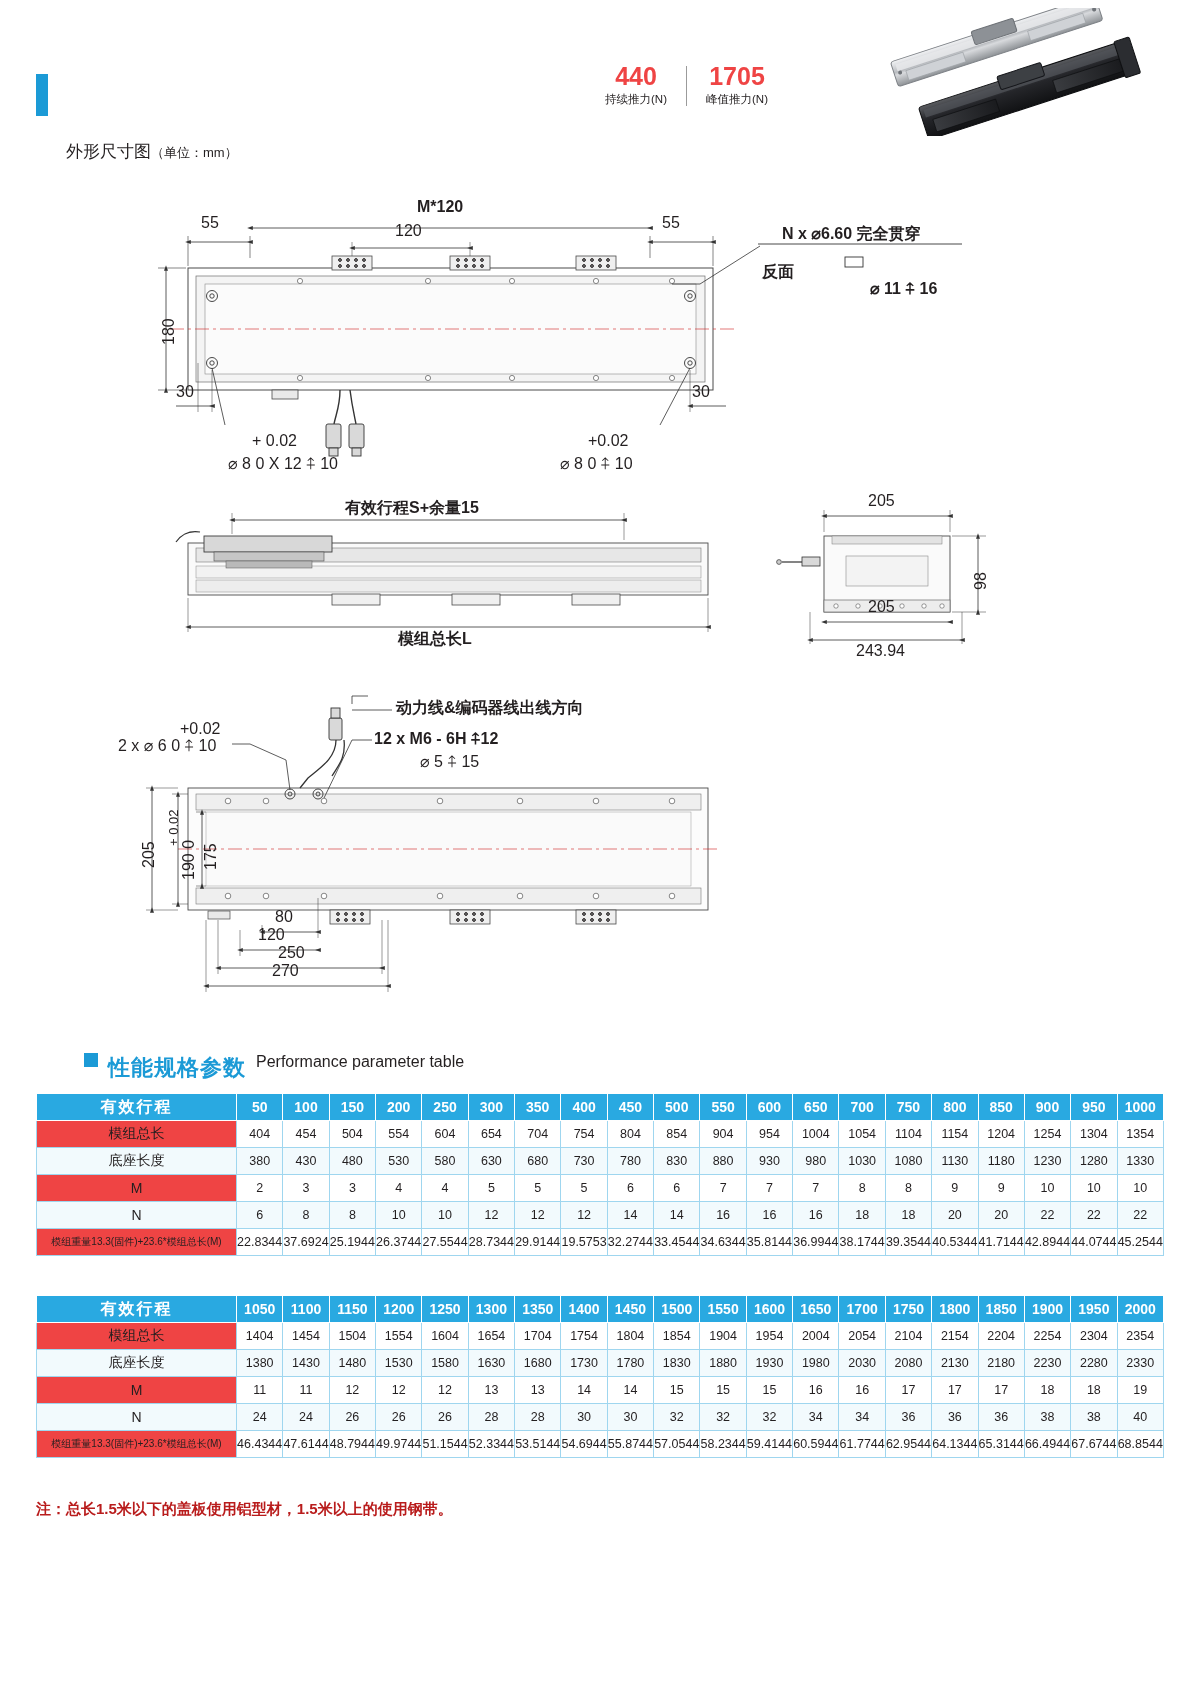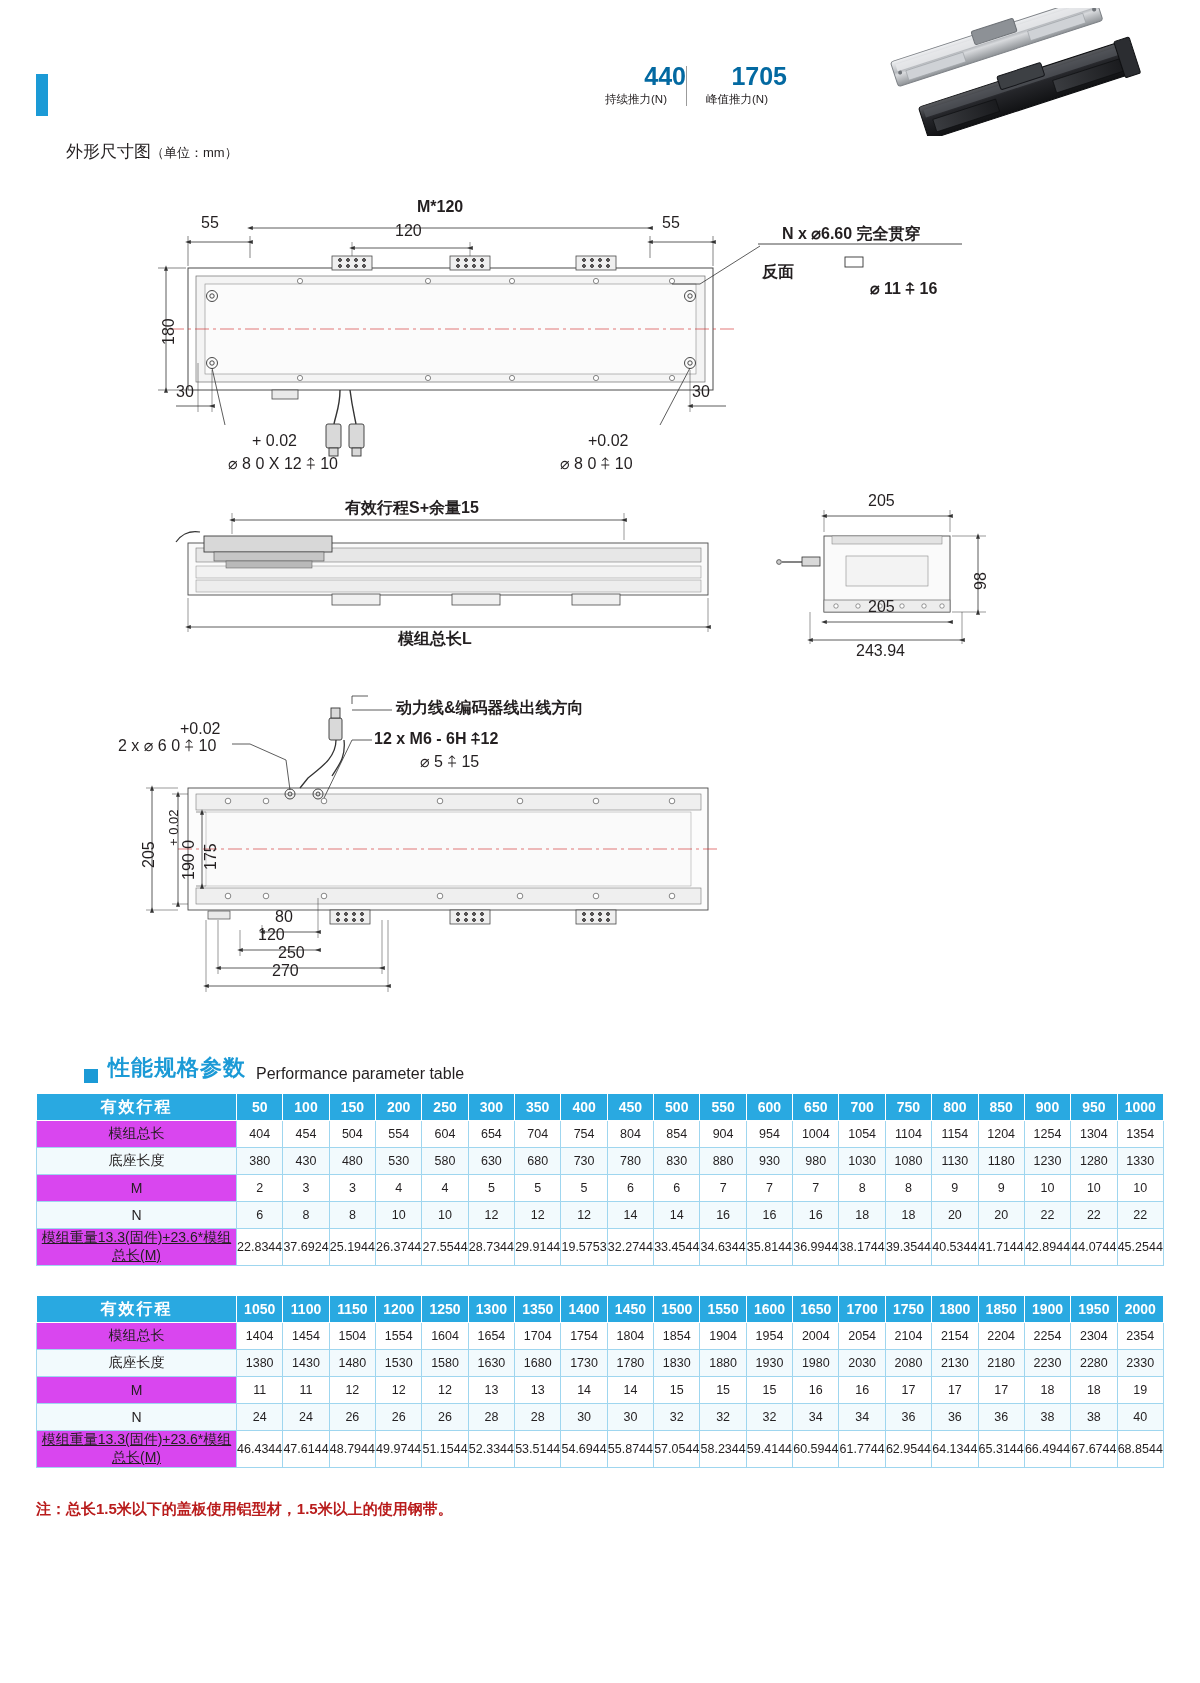--- a/index.html
+++ b/index.html
@@ -16,61 +16,61 @@
 
   
   .header { position: relative; height: 140px; }
   .title-bar { position: absolute; left: 36px; top: 74px; width: 12px; height: 42px; background: #1b9ad6; }
   .model-title {
     position: absolute; left: 64px; top: 76px;
     font-size: 34px; font-weight: bold; letter-spacing: .5px; color: #231f20;
   }
   .force-box { position: absolute; top: 62px; display: flex; }
   .force-cell { width: 100px; text-align: center; }
-  .force-cell .val { color: #0369a1; font-size: 25px; font-weight: bold; line-height: 28px; text-align: right; }
+  .force-cell .val { color: #ef4444; font-size: 25px; font-weight: bold; line-height: 28px; }
   .force-cell .lab { color: #231f20; font-size: 11.5px; line-height: 18px; }
   .force-div { width: 1px; background: #9b9b9b; margin: 4px 0 2px; }
   .subtitle { position: absolute; left: 66px; top: 140px; font-size: 17px; }
   .subtitle small { font-size: 13px; }
 
   
   .photo { position: absolute; right: 12px; top: 8px; width: 300px; height: 128px; }
 
   
   .drawing { position: absolute; left: 0; top: 180px; width: 1200px; height: 840px; }
   .dtext { position: absolute; font-size: 16px; color: #231f20; white-space: nowrap; }
   .dtext.sm { font-size: 13px; }
   .dtext.b { font-weight: bold; }
   .rot90 { transform-origin: 0 0; transform: rotate(-90deg); }
 
   
-  .perf-head { position: absolute; left: 36px; top: 1053px; display: flex; align-items: flex-end; padding-left: 48px; }
+  .perf-head { position: absolute; left: 36px; top: 1053px; display: flex; align-items: flex-start; padding-left: 48px; }
   .perf-sq { width: 14px; height: 14px; background: #1b9ad6; margin-right: 10px; }
   .perf-cn { color: #1b9ad6; font-size: 22px; font-weight: bold; letter-spacing: 1px; }
   .perf-en { color: #231f20; font-size: 16px; margin-left: 10px; }
   .perf-note {
     position: absolute; right: 40px; top: 1058px;
     color: #e2201c; font-size: 14.5px; font-weight: bold; white-space: nowrap;
   }
 
   table.spec {
     position: absolute; left: 36px; width: 1128px;
     border-collapse: collapse; table-layout: fixed;
     font-size: 12.5px;
   }
   table.spec.t1 { top: 1093px; }
   table.spec.t2 { top: 1295px; }
   table.spec td, table.spec th { border: 1px solid #9fd6ef; text-align: center; height: 27px; padding: 0; }
   table.spec .rowhead {
-    width: 200px; background: #d946ef; font-size: 14px;
+    width: 200px; background: #ef4444; font-size: 14px;
   }
   table.spec tr.hdr td { background: #29a9e1; color: #fff; font-weight: bold; font-size: 14px; border-color: #fff; }
   table.spec tr.hdr td.rowhead { font-size: 16px; letter-spacing: 2px; }
   table.spec tr.alt td { background: #f2fafd; }
-  table.spec td.rowhead.tiny { font-size: 14px; letter-spacing: 0; text-decoration: underline; }
+  table.spec td.rowhead.tiny { font-size: 10px; letter-spacing: 0; }
 
   .foot-note {
     position: absolute; left: 36px; top: 1500px;
     color: #b91c1c; font-size: 15px; font-weight: bold;
   }
 
   svg { display: block; }
 </style>
 </head>
 <body>

